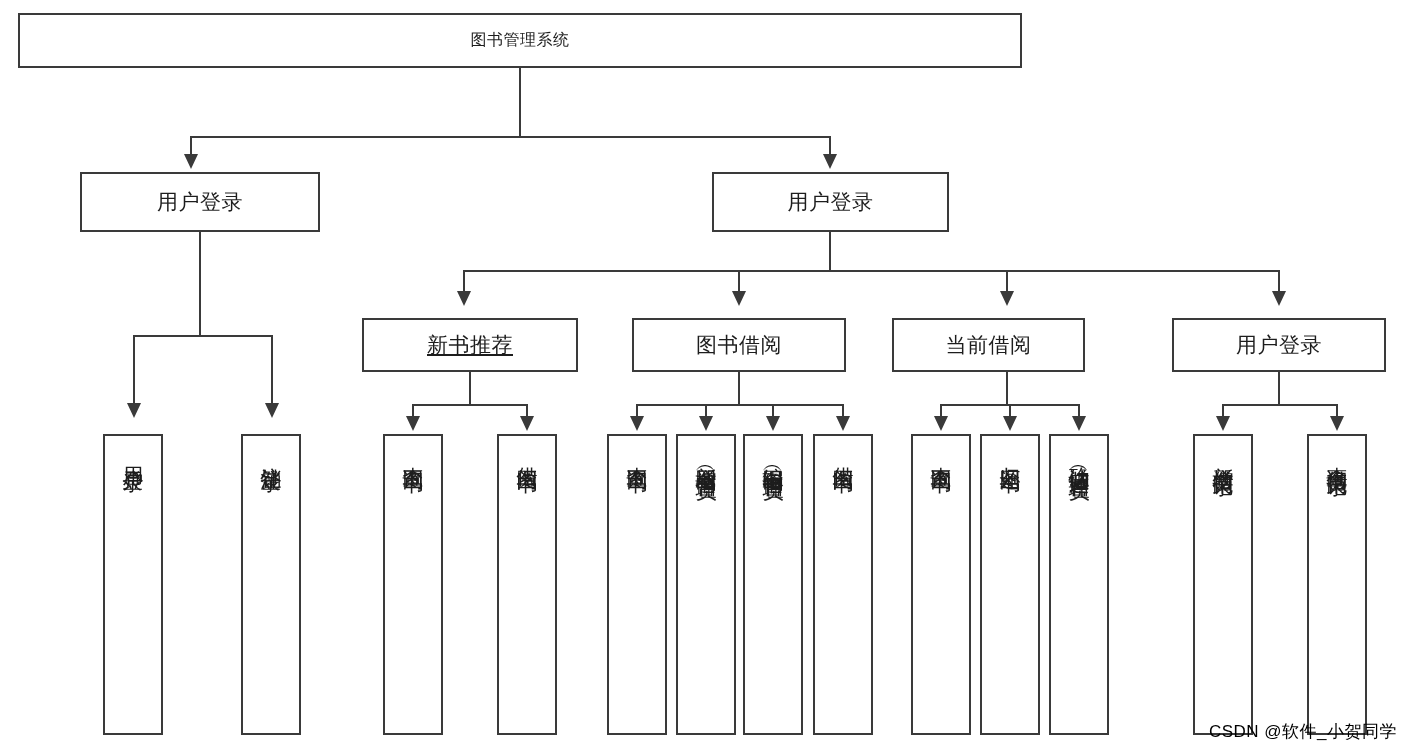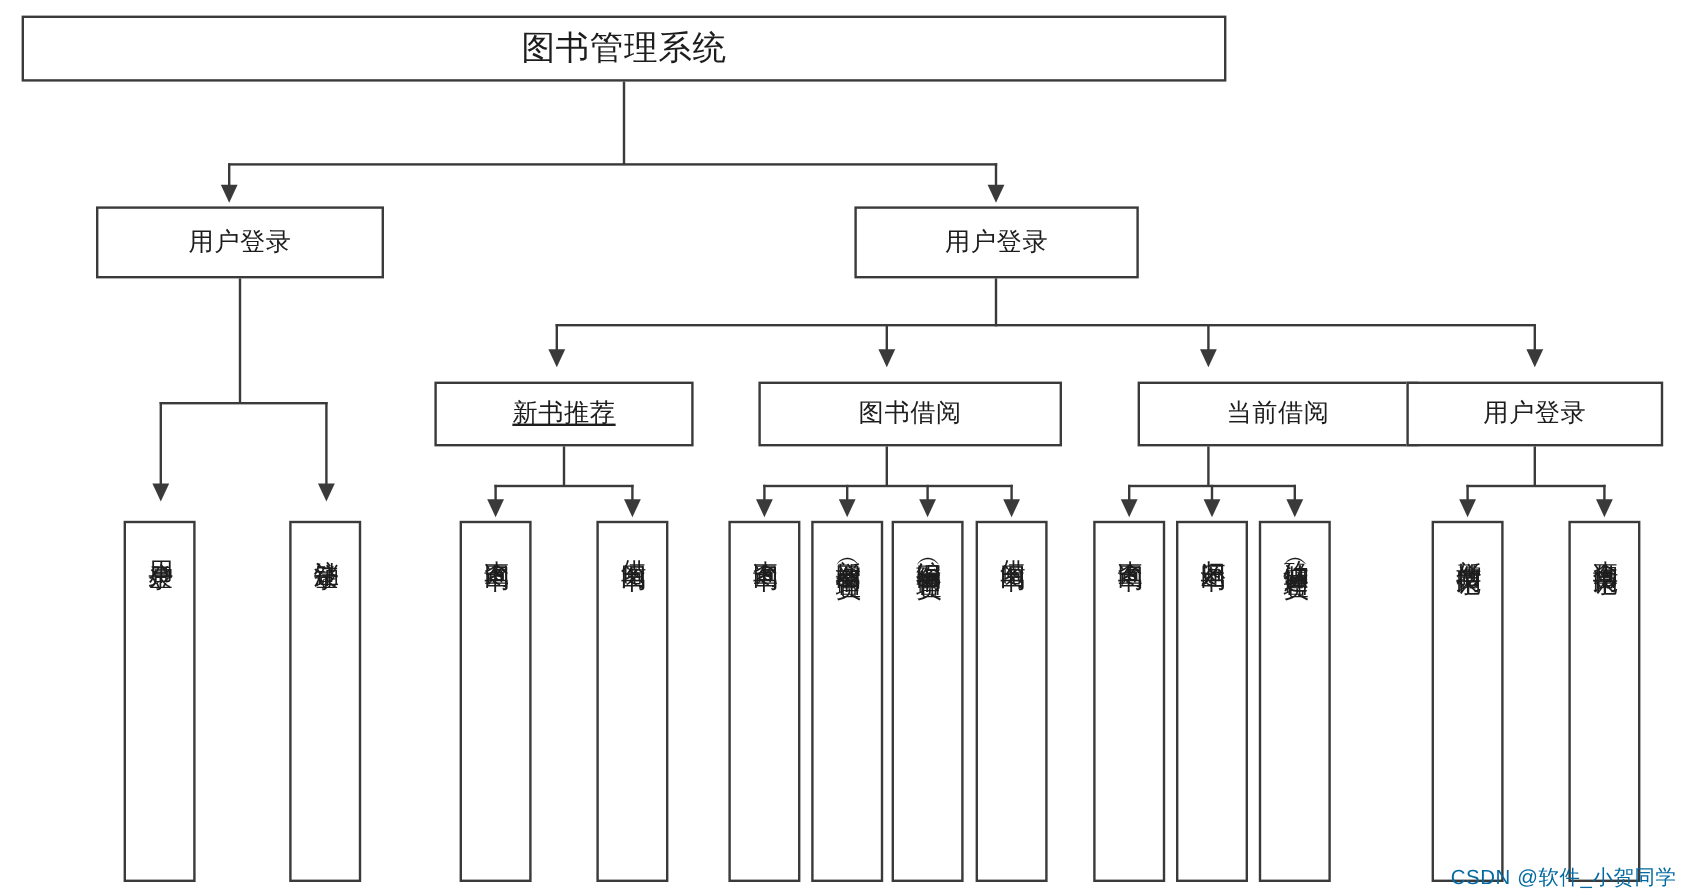--- a/index.html
+++ b/index.html
@@ -32,21 +32,21 @@
     text-align:center;
     line-height:1.15;
     letter-spacing:0.5px;
     white-space:nowrap;
   }
 
   
   .node.horiz .label{
     font-size:21px;
   }
-  .node.root .label{ font-size:28px; }
+  .node.root .label{ font-size:16px; }
 
   
   .node.leaf{
     align-items:flex-start;
     justify-content:center;
     padding-top:14px;
   }
   .node.leaf .label{
     writing-mode:vertical-rl;
     text-orientation:upright;
@@ -72,21 +72,21 @@
     border-right:7px solid transparent;
     border-top:15px solid #3a3a3a;
   }
 
   
   #watermark{
     position:absolute;
     right:8px;
     bottom:4px;
     font-size:17px;
-    color:#0369a1;
+    color:#000000;
     letter-spacing:0.5px;
     white-space:nowrap;
     user-select:none;
   }
 </style>
 </head>
 <body>
 
 <div id="stage">
 
@@ -130,24 +130,24 @@
 
   <div class="vline" style="left:1006px;top:270px;width:2px;height:23px;"></div>
   <div class="arrow" style="left:1000px;top:291px;"></div>
 
   <div class="vline" style="left:1278px;top:270px;width:2px;height:23px;"></div>
   <div class="arrow" style="left:1272px;top:291px;"></div>
 
   <div class="node horiz" style="left:362px;top:318px;width:216px;height:54px;text-decoration:underline;">
     <span class="label">新书推荐</span>
   </div>
-  <div class="node horiz" style="left:632px;top:318px;width:253px;height:54px;">
+  <div class="node horiz" style="left:632px;top:318px;width:214px;height:54px;">
     <span class="label">图书借阅</span>
   </div>
-  <div class="node horiz" style="left:948px;top:318px;width:234px;height:54px;">
+  <div class="node horiz" style="left:892px;top:318px;width:193px;height:54px;">
     <span class="label">当前借阅</span>
   </div>
   <div class="node horiz" style="left:1172px;top:318px;width:214px;height:54px;">
     <span class="label">用户登录</span>
   </div>
 
   <div class="vline" style="left:469px;top:372px;width:2px;height:33px;"></div>
   <div class="hline" style="left:412px;top:404px;width:116px;height:2px;"></div>
   <div class="vline" style="left:412px;top:404px;width:2px;height:14px;"></div>
   <div class="arrow" style="left:406px;top:416px;"></div>

